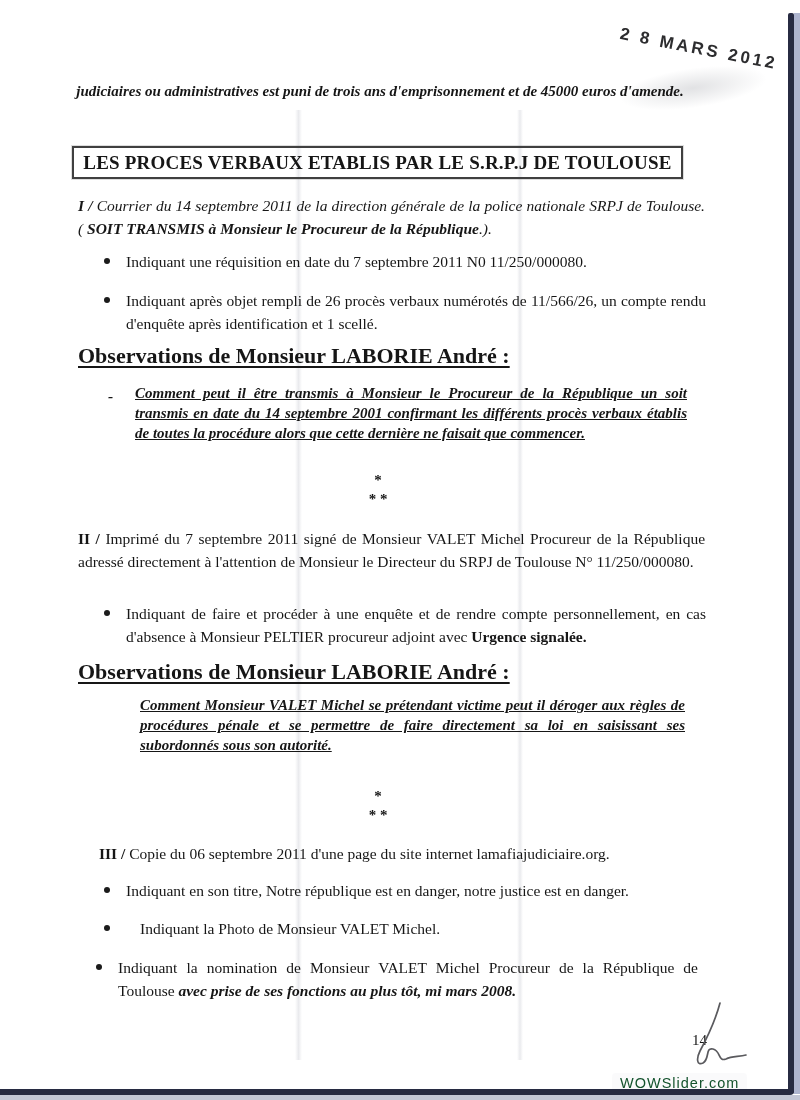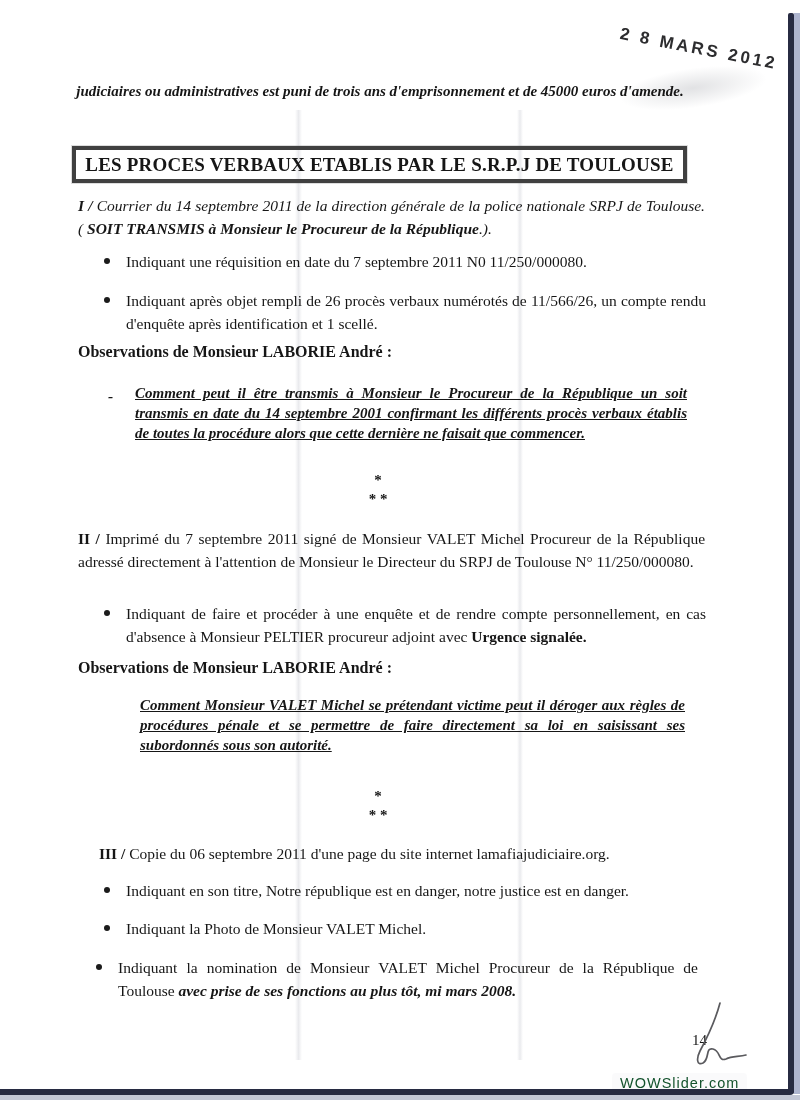--- a/index.html
+++ b/index.html
@@ -17,30 +17,30 @@
   .stamp-smudge{position:absolute;left:618px;top:68px;width:150px;height:40px;border-radius:50%;
     background:radial-gradient(ellipse at center,rgba(170,172,178,.35),rgba(170,172,178,0) 70%);transform:rotate(-8deg);}
   
   .stamp{position:absolute;left:622px;top:24px;transform:rotate(11deg);transform-origin:left top;
     font-family:"Liberation Sans",sans-serif;font-weight:700;font-size:17px;letter-spacing:3px;
     color:#2d2d2f;white-space:nowrap;}
   
   .intro{position:absolute;left:70px;top:80px;width:620px;text-align:center;
     font-weight:700;font-style:italic;font-size:15px;line-height:22px;}
   .title-box{position:absolute;left:72px;top:146px;width:607px;height:29px;
-    border:4px solid #404040;display:flex;align-items:center;justify-content:center;
+    border:2px solid #404040;display:flex;align-items:center;justify-content:center;
     box-shadow:0 0 0 1px rgba(120,120,120,.25);}
   .title-box .t{font-weight:700;font-size:19px;letter-spacing:.2px;white-space:nowrap;}
   .para{position:absolute;font-size:15.5px;line-height:23px;text-align:justify;}
   .para b{font-weight:700;}
   .bullet{position:absolute;display:flex;}
   .bullet .dot{flex:none;width:6px;height:6px;border-radius:50%;background:#1b1b1b;margin:8px 16px 0 0;}
   .bullet .btxt{font-size:15.5px;line-height:23px;text-align:justify;width:580px;}
-  .obs-head{position:absolute;left:78px;font-weight:700;font-size:16px;
-    text-underline-offset:3px;}
+  .obs-head{position:absolute;left:78px;font-weight:700;font-size:22px;
+    text-decoration:underline;text-underline-offset:3px;}
   .obs-dash{position:absolute;display:flex;}
   .obs-dash .marker{flex:none;width:27px;font-weight:700;font-style:italic;font-size:15.5px;line-height:25px;}
   .obs-text{font-weight:700;font-style:italic;font-size:15px;line-height:20px;text-align:justify;text-decoration:underline;}
   .sep{position:absolute;left:78px;width:600px;text-align:center;
     font-weight:700;font-size:15px;line-height:19px;}
   .pagenum{position:absolute;left:692px;top:1032px;font-size:15px;text-align:center;}
   .signature{position:absolute;left:676px;top:1000px;}
   .watermark{position:absolute;left:612px;top:1073px;padding:2px 8px;
     font-family:"Liberation Sans",sans-serif;font-size:14.5px;letter-spacing:1px;
     color:#14532d;background:rgba(246,246,248,.55);border-radius:4px;}
@@ -100,21 +100,21 @@
     <div>*</div>
     <div>* *</div>
   </div>
 
   <div class="para" style="left:78px;top:842px;width:627px;margin-left:21px;"><b>III /</b><span>  Copie du 06 septembre 2011 d'une page du site internet lamafiajudiciaire.org.</span></div>
 
   <div class="bullet" style="left:104px;top:879px;">
     <span class="dot"></span>
     <div class="btxt">Indiquant en son titre, Notre république est en danger, notre justice est en danger.</div>
   </div>
-  <div class="bullet" style="left:104px;top:917px;">
+  <div class="bullet" style="left:104px;top:917px;gap:14px;">
     <span class="dot"></span>
     <div class="btxt">Indiquant la Photo de Monsieur VALET Michel.</div>
   </div>
   <div class="bullet" style="left:96px;top:956px;">
     <span class="dot"></span>
     <div class="btxt"><span>Indiquant la nomination de Monsieur VALET Michel Procureur de la République de Toulouse </span><b style="font-style:italic;">avec prise de ses fonctions au plus tôt, mi mars 2008.</b></div>
   </div>
 
   <div class="pagenum">14</div>
 

